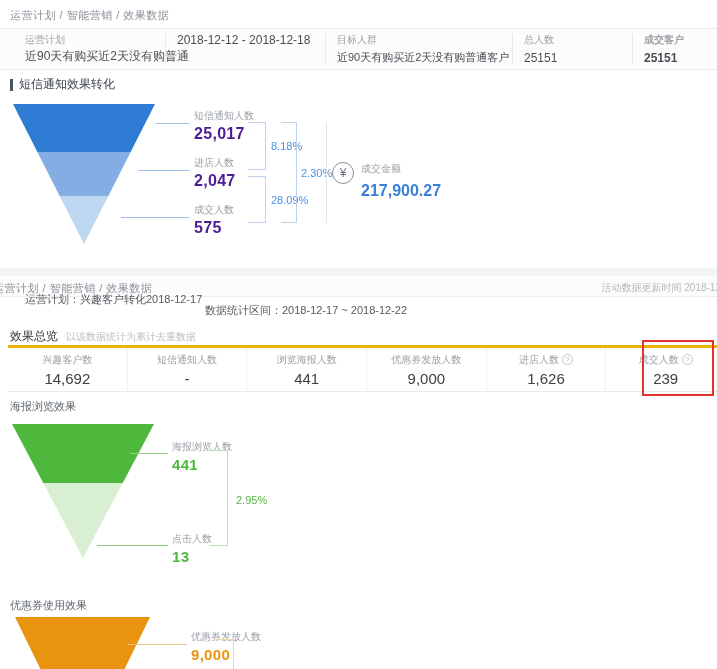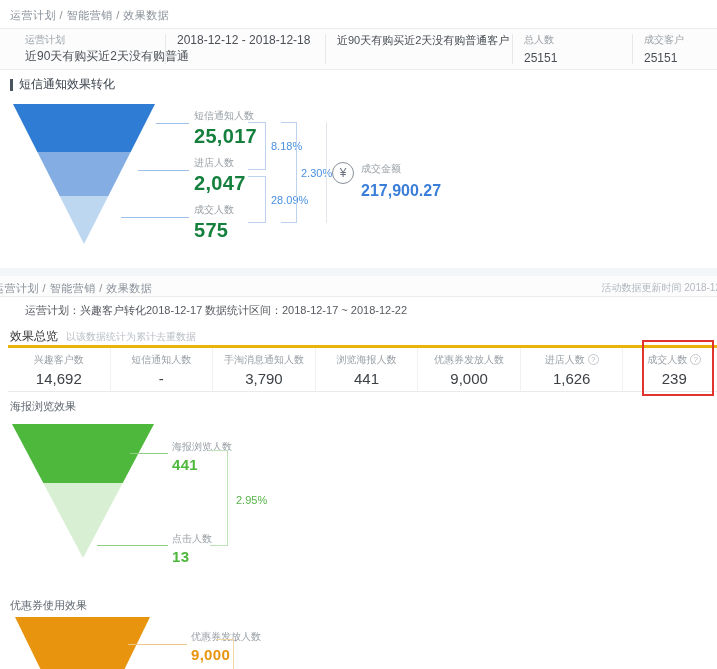--- a/index.html
+++ b/index.html
@@ -23,21 +23,21 @@
   .fieldcell .fval { font-size:12px; color:#4a4f55; white-space:nowrap; }
   .fielddiv { width:1px; height:30px; background:#e7e8ea; }
   
   .sec1title { display:flex; align-items:center; gap:6px; }
   .sec1bar { width:3px; height:12px; background:#4a5560; }
   .sec1txt { font-size:12px; color:#39404a; }
   
   .funnel { clip-path: polygon(0 0, 100% 0, 50% 100%); }
   .fline { height:1px; }
   .stage .lbl { margin-bottom:2px; }
-  .numblue { font-size:20px; color:#15803d; font-weight:600; letter-spacing:0.3px; }
+  .numblue { font-size:16px; color:#4c1d95; font-weight:600; letter-spacing:0.3px; }
   .numgreen { font-size:15px; color:#4eb83d; font-weight:600; letter-spacing:0.3px; }
   .numorange { font-size:15px; color:#e8940f; font-weight:600; letter-spacing:0.3px; }
   .bracket { border:1px solid #bcd2ee; border-left:none; }
   .bracket-green { border:1px solid #bfe3b8; border-left:none; }
   .bracket-orange { border:1px solid #f0d5a8; border-left:none; border-bottom:none; }
   .pct-blue { font-size:11px; color:#4a90e2; }
   .pct-green { font-size:11px; color:#56b446; }
   .vdiv { width:1px; background:#e2e5e9; }
   .yen {
     width:22px; height:22px; border:1px solid #8a9099; border-radius:50%;
@@ -82,29 +82,30 @@
     <div class="fieldcell" style="width:165px; padding-left:25px;">
       <div class="lbl">运营计划</div>
       <div class="fval">近90天有购买近2天没有购普通</div>
     </div>
     <div class="fielddiv"></div>
     <div class="fieldcell" style="width:159px; padding-left:11px;">
       <div class="fval">2018-12-12 - 2018-12-18</div>
     </div>
     <div class="fielddiv"></div>
     <div class="fieldcell" style="width:186px; padding-left:11px;">
+      <div class="lbl">目标人群</div>
       <div class="fval" style="font-size:11px;">近90天有购买近2天没有购普通客户</div>
     </div>
     <div class="fielddiv"></div>
     <div class="fieldcell" style="width:119px; padding-left:11px;">
       <div class="lbl">总人数</div>
       <div class="fval">25151</div>
     </div>
     <div class="fielddiv"></div>
-    <div class="fieldcell" style="width:80px; padding-left:11px;">
+    <div class="fieldcell" style="width:80px; padding-left:11px;font-weight:bold;">
       <div class="lbl">成交客户</div>
       <div class="fval">25151</div>
     </div>
   </div>
 
   <div class="abs sec1title" style="left:10px; top:76px;">
     <div class="sec1bar"></div>
     <div class="sec1txt">短信通知效果转化</div>
   </div>
 
@@ -140,46 +141,40 @@
   <div class="abs yen" style="left:332px; top:162px;">¥</div>
   <div class="abs lbl" style="left:361px; top:162px;">成交金额</div>
   <div class="abs amountval" style="left:361px; top:182px;">217,900.27</div>
 
   <div class="abs pagesep"></div>
 
   <div class="abs crumbband2"></div>
   <div class="abs crumb" style="left:-7px; top:281px;">运营计划 / 智能营销 / 效果数据</div>
   <div class="abs updtime" style="right:-4px; top:281px;">活动数据更新时间 2018-12</div>
 
-  <div class="abs planrow" style="left:25px; top:303px;">运营计划：兴趣客户转化2018-12-17</div>
+  <div class="abs planrow" style="left:25px; top:292px;">运营计划：兴趣客户转化2018-12-17</div>
   <div class="abs planrow" style="left:205px; top:303px;">数据统计区间：2018-12-17 ~ 2018-12-22</div>
 
   <div class="abs" style="left:10px; top:328px; display:flex; align-items:baseline;">
     <span class="ovtitle">效果总览</span>
     <span class="ovnote">以该数据统计为累计去重数据</span>
   </div>
 
   <div class="abs stats">
     <div class="statcell">
       <div class="statlabelrow">
           <span class="lbl">兴趣客户数</span>
         </div>
       <div class="statval">14,692</div>
     </div>
     <div class="statcell">
       <div class="statlabelrow">
           <span class="lbl">短信通知人数</span>
         </div>
       <div class="statval">-</div>
-    </div>
-    <div class="statcell">
-      <div class="statlabelrow">
-          <span class="lbl">手淘消息通知人数</span>
-        </div>
-      <div class="statval">3,790</div>
     </div>
     <div class="statcell">
       <div class="statlabelrow">
           <span class="lbl">浏览海报人数</span>
         </div>
       <div class="statval">441</div>
     </div>
     <div class="statcell">
       <div class="statlabelrow">
           <span class="lbl">优惠券发放人数</span>

